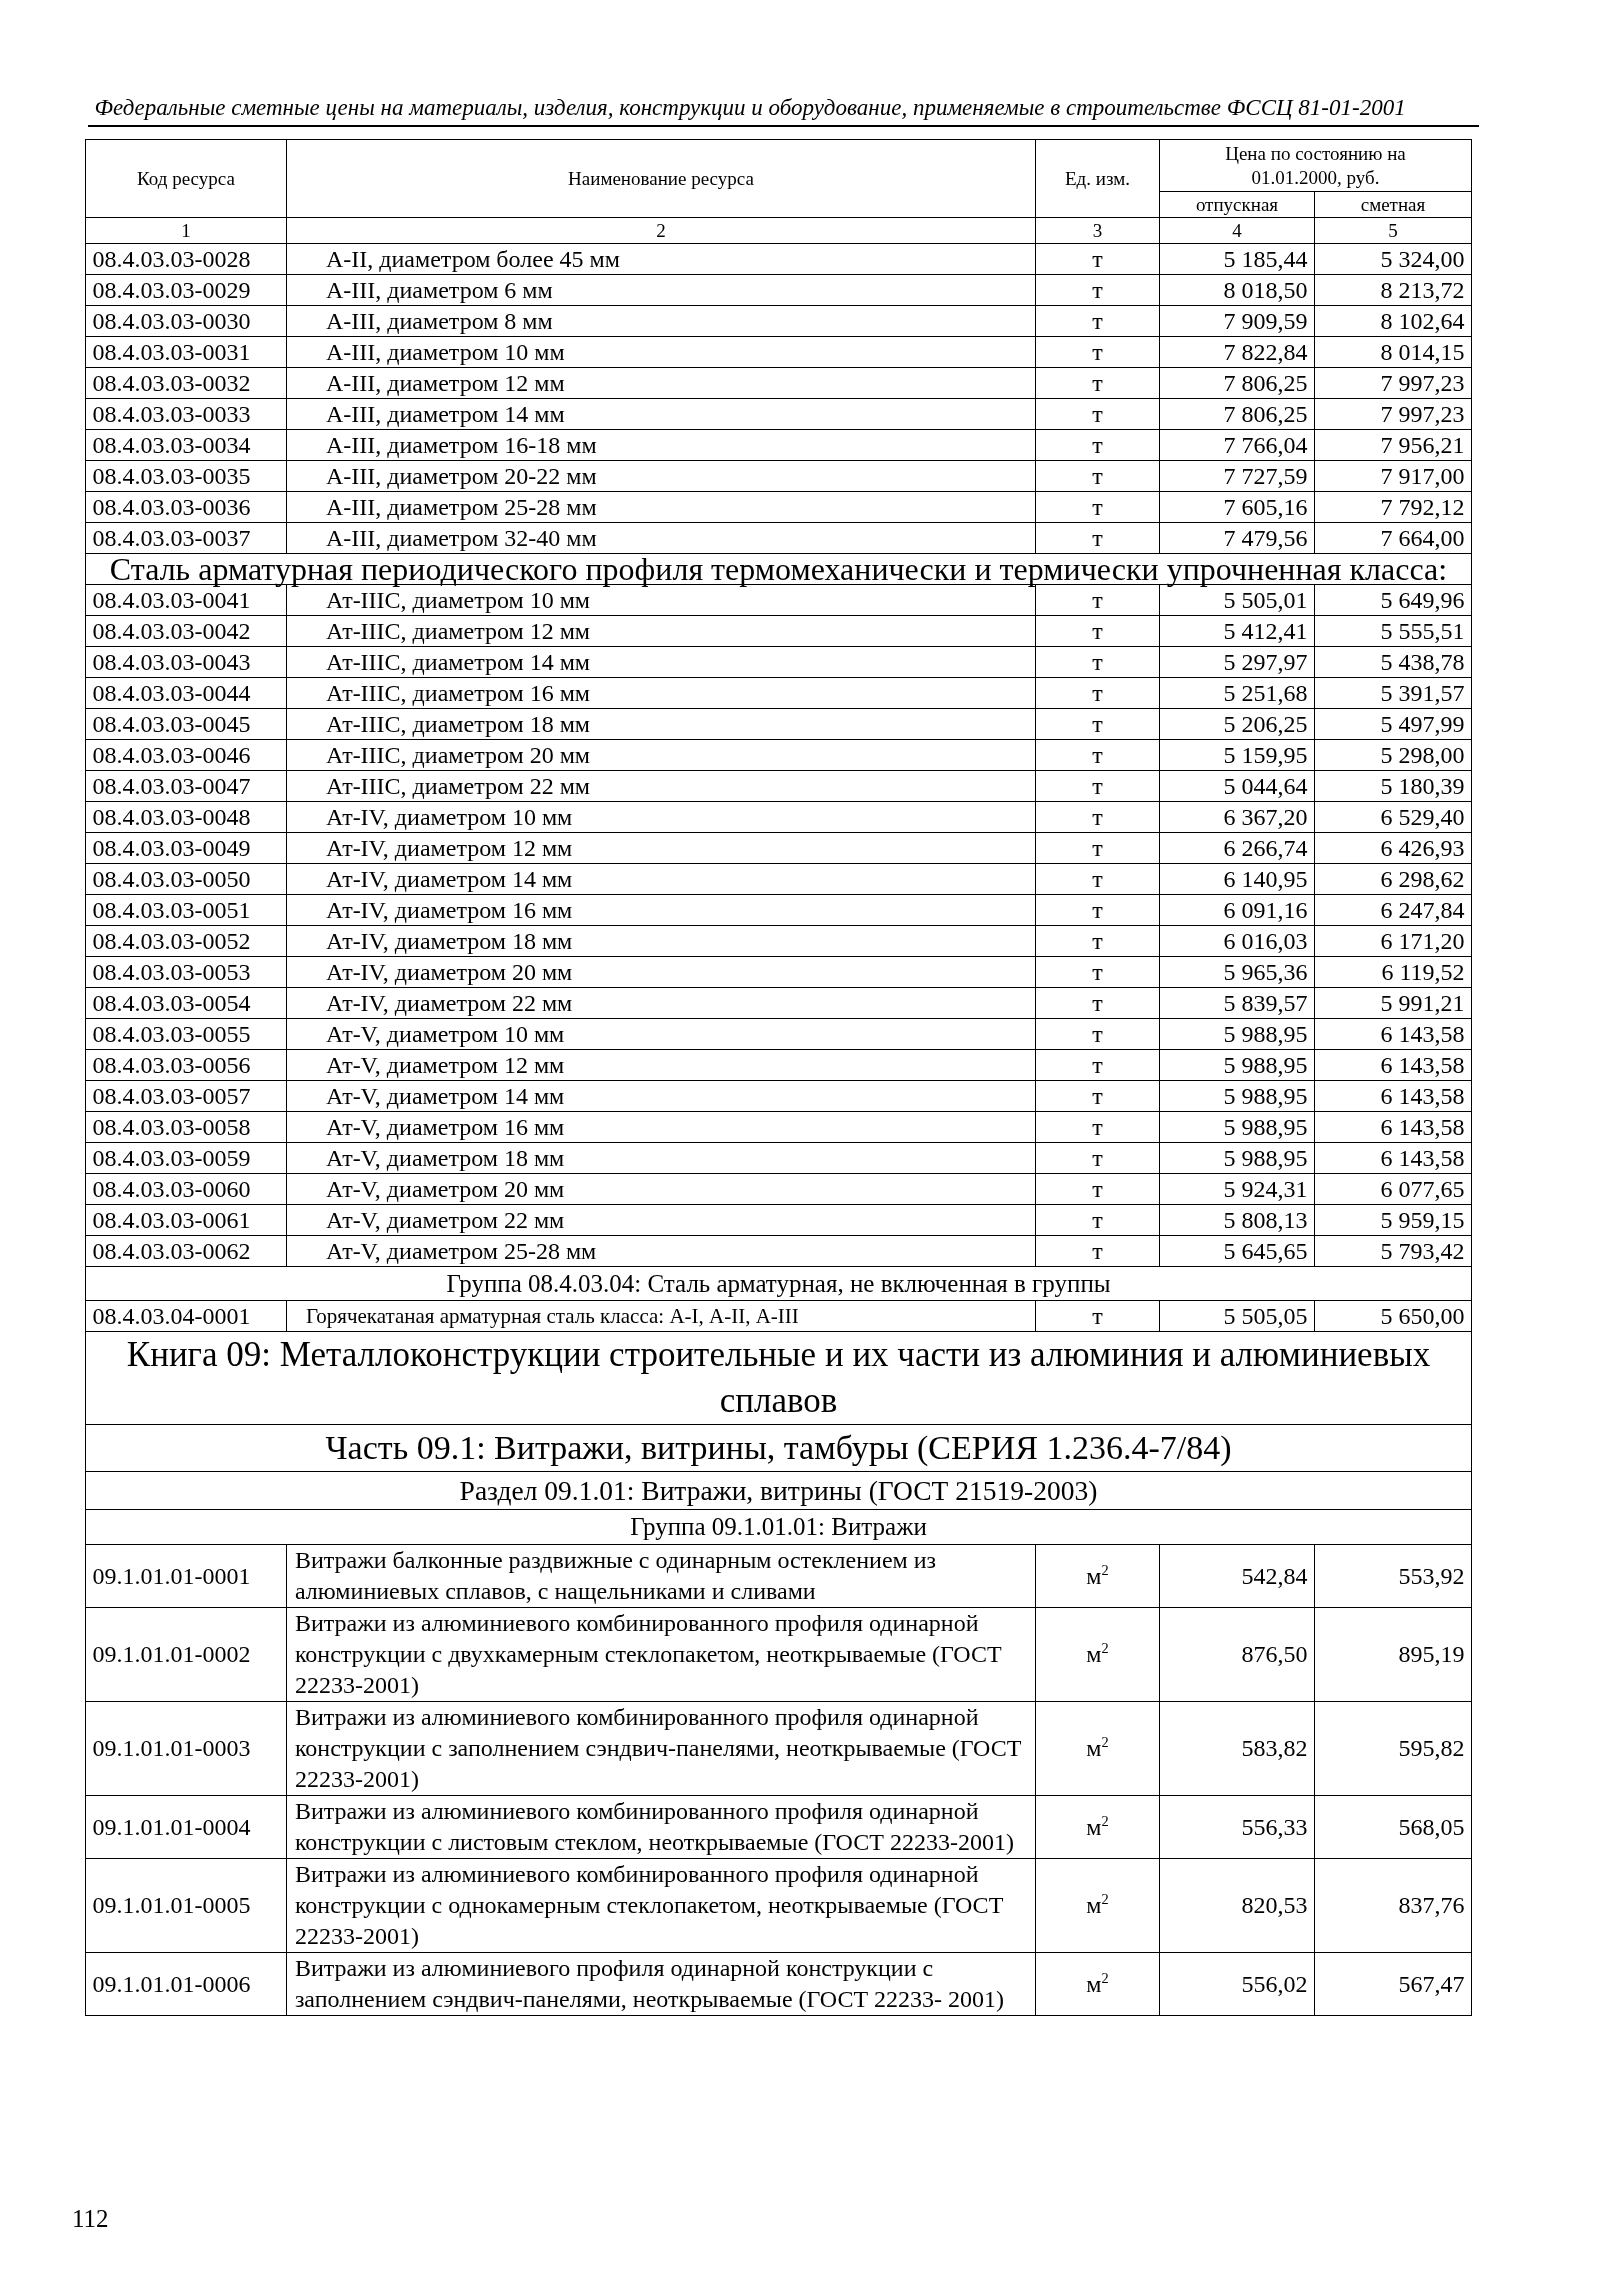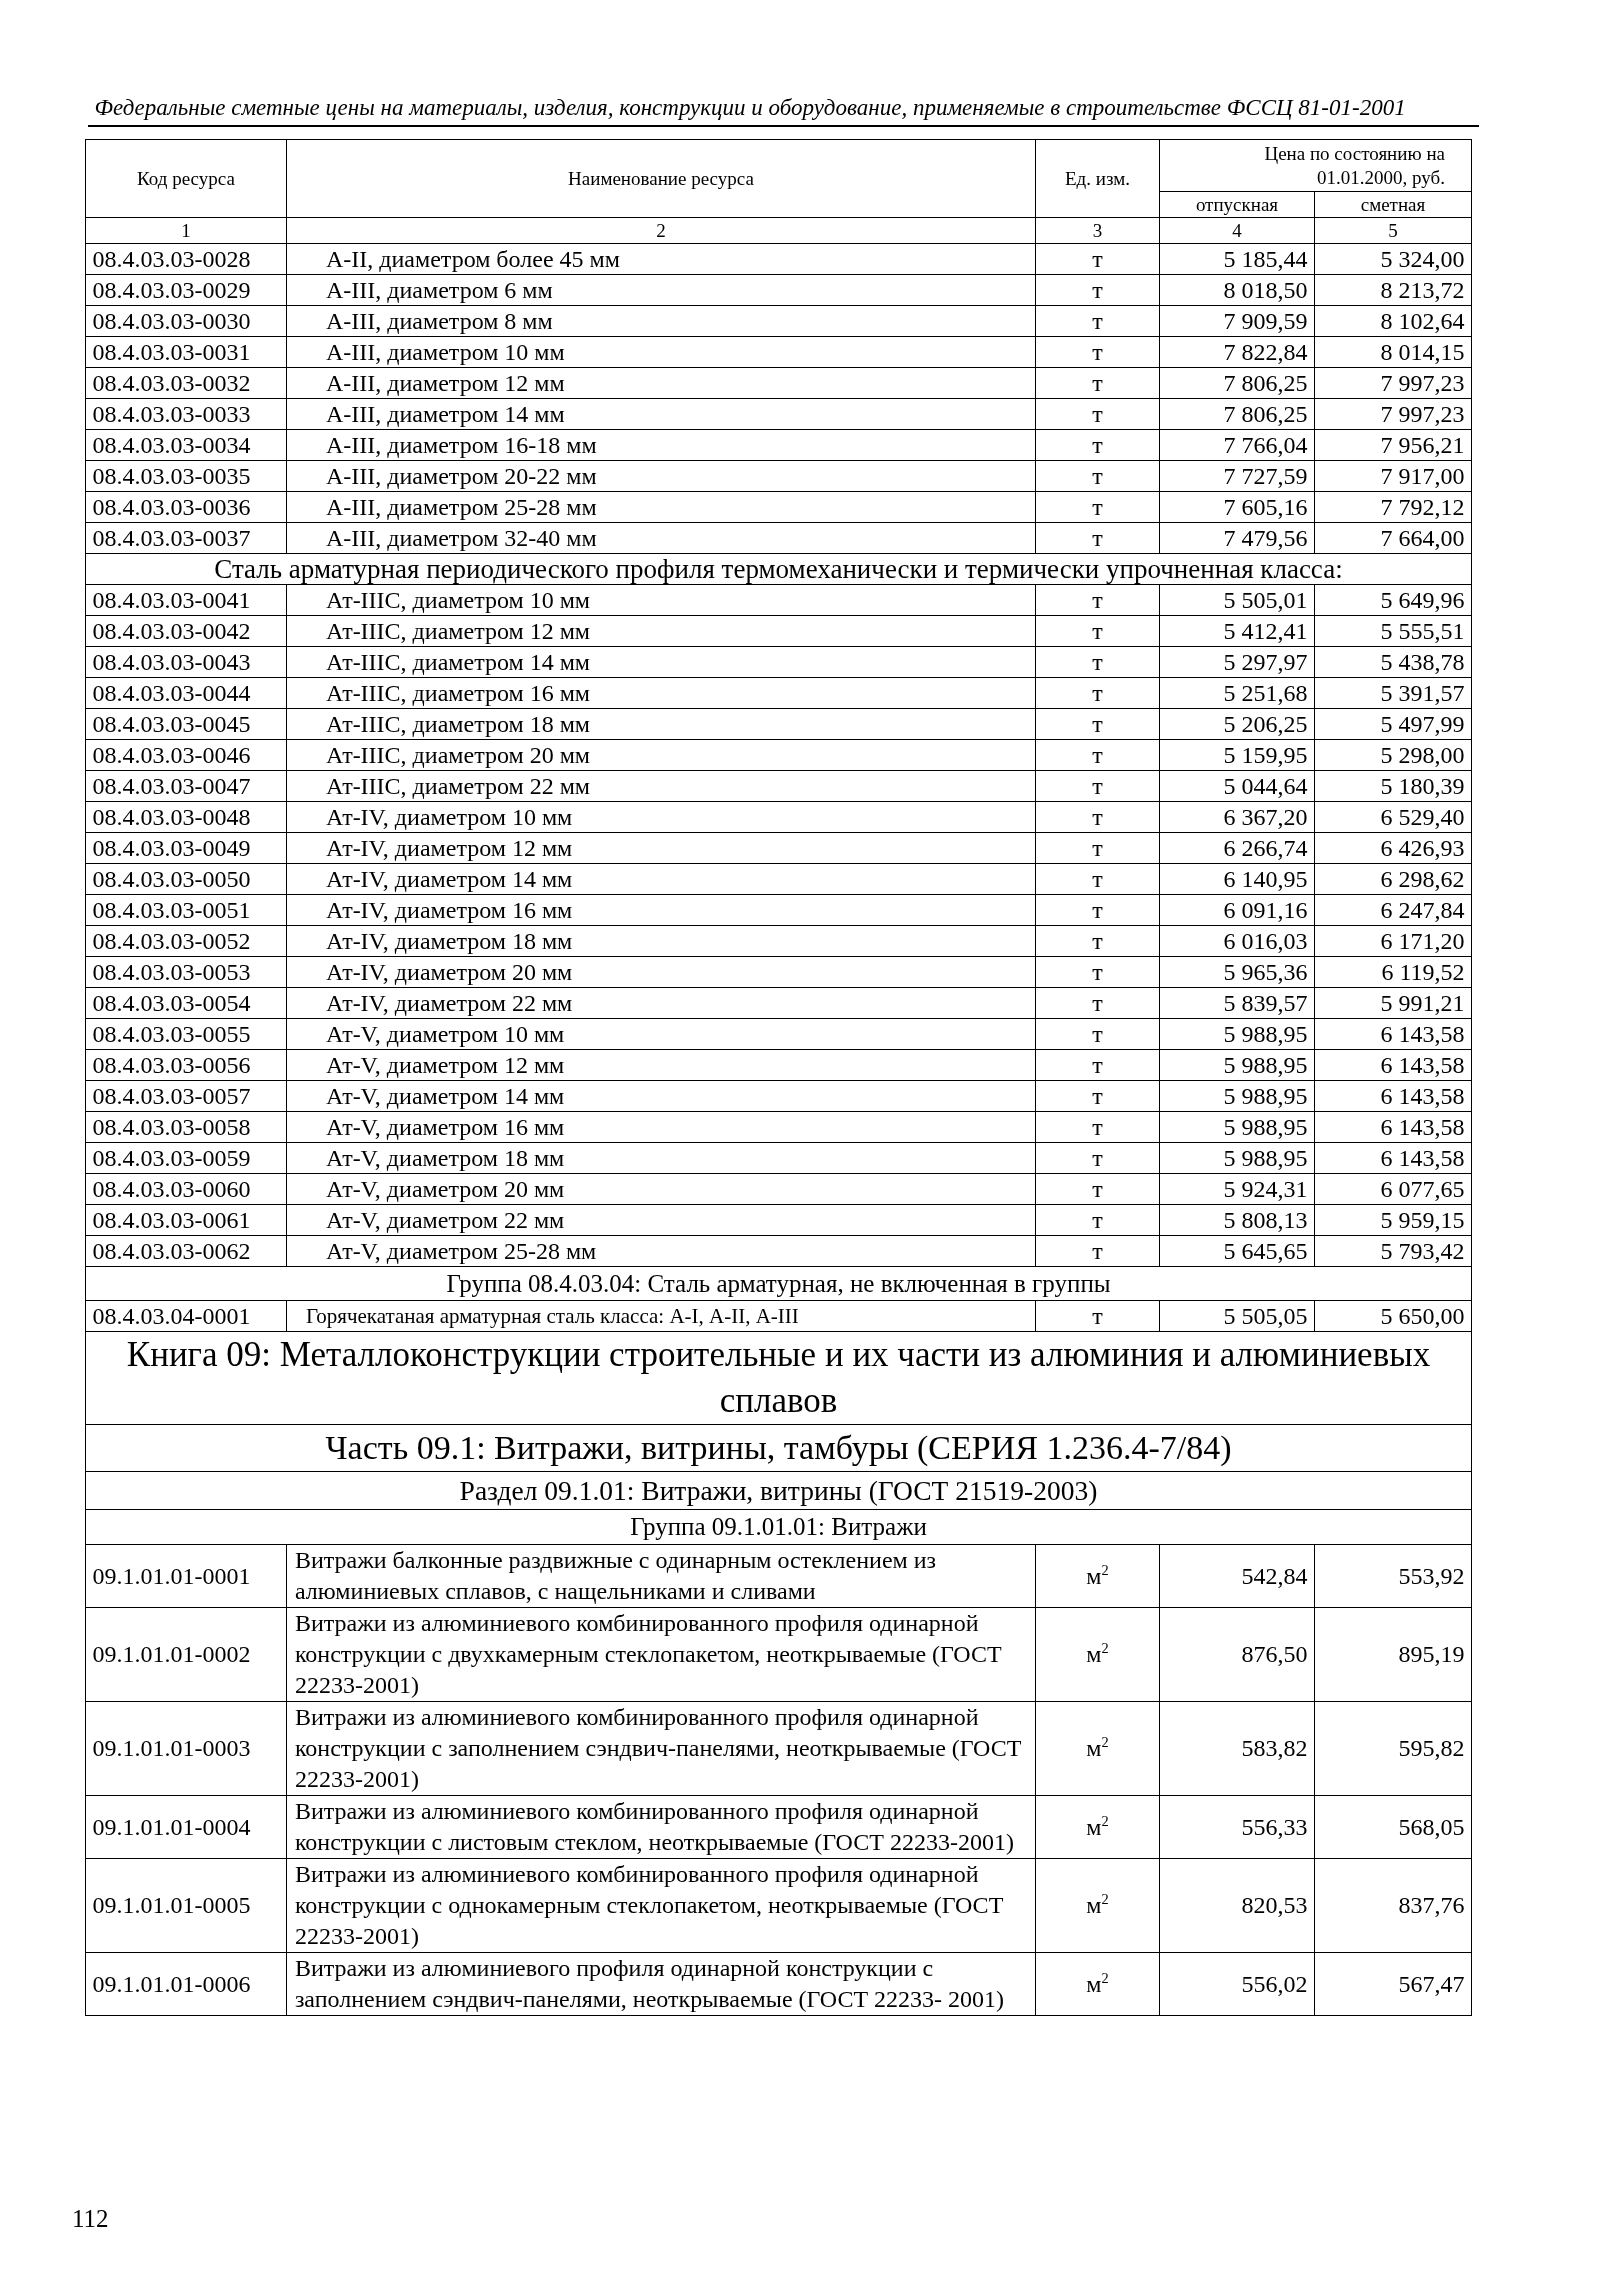--- a/index.html
+++ b/index.html
@@ -20,21 +20,21 @@
   .idx-row td { height: 25px; font-size: 19px; line-height: 25px; text-align: center; }
   .data-row td { height: 30px; font-size: 24px; line-height: 30px; }
   td.code { text-align: left; white-space: nowrap; padding-left: 7.9px; padding-right: 2.6px; }
   td.name { text-align: left; padding-left: 13px; }
   td.name.indent { padding-left: 39px; }
   td.unit { text-align: center; }
   td.num { text-align: right; white-space: nowrap; padding-right: 7.9px; }
   .multi td { vertical-align: top; height: auto; }
   .multi td.name { line-height: 31px; padding-left: 7.9px; }
   .multi td.code, .multi td.unit, .multi td.num { line-height: 31px; }
-  .sub-row td { height: 30px; font-size: 27px; line-height: 30px; text-align: center; padding-left: 183px; }
+  .sub-row td { height: 30px; font-size: 32px; line-height: 30px; text-align: center; padding-left: 183px; }
   .group-row td { height: 33px; font-size: 25px; line-height: 33px; text-align: center; font-weight: bold; }
   .book-row td { font-size: 35px; line-height: 46px; font-weight: bold; text-align: center; padding: 2.6px 6.5px; height: 90px; }
   .part-row td { font-size: 34px; line-height: 46px; font-weight: bold; text-align: center; height: 46px; }
   .section-row td { font-size: 27.5px; line-height: 37px; font-weight: bold; text-align: center; height: 37px; }
   .group2-row td { font-size: 25px; line-height: 34px; font-weight: bold; text-align: center; height: 34px; }
   sup { font-size: 60%; line-height: 0; vertical-align: super; }
   .page-number { position: absolute; left: 72px; top: 2204px; font-size: 25px; line-height: 29px; }
 </style>
 </head>
 <body>
@@ -47,21 +47,21 @@
       <col class="c2">
       <col class="c3">
       <col class="c4">
       <col class="c5">
   </colgroup>
   <thead>
     <tr class="hdr-top">
       <th rowspan="2">Код ресурса</th>
       <th rowspan="2">Наименование ресурса</th>
       <th rowspan="2">Ед. изм.</th>
-      <th colspan="2" style="padding:0 26px;text-align:right;">Цена по состоянию на 01.01.2000, руб.</th>
+      <th colspan="2" style="padding:0 26px;">Цена по состоянию на 01.01.2000, руб.</th>
     </tr>
     <tr class="hdr-sub">
       <th>отпускная</th>
       <th>сметная</th>
     </tr>
   </thead>
   <tbody id="tbody">
     <tr class="idx-row">
       <td>1</td>
       <td>2</td>

